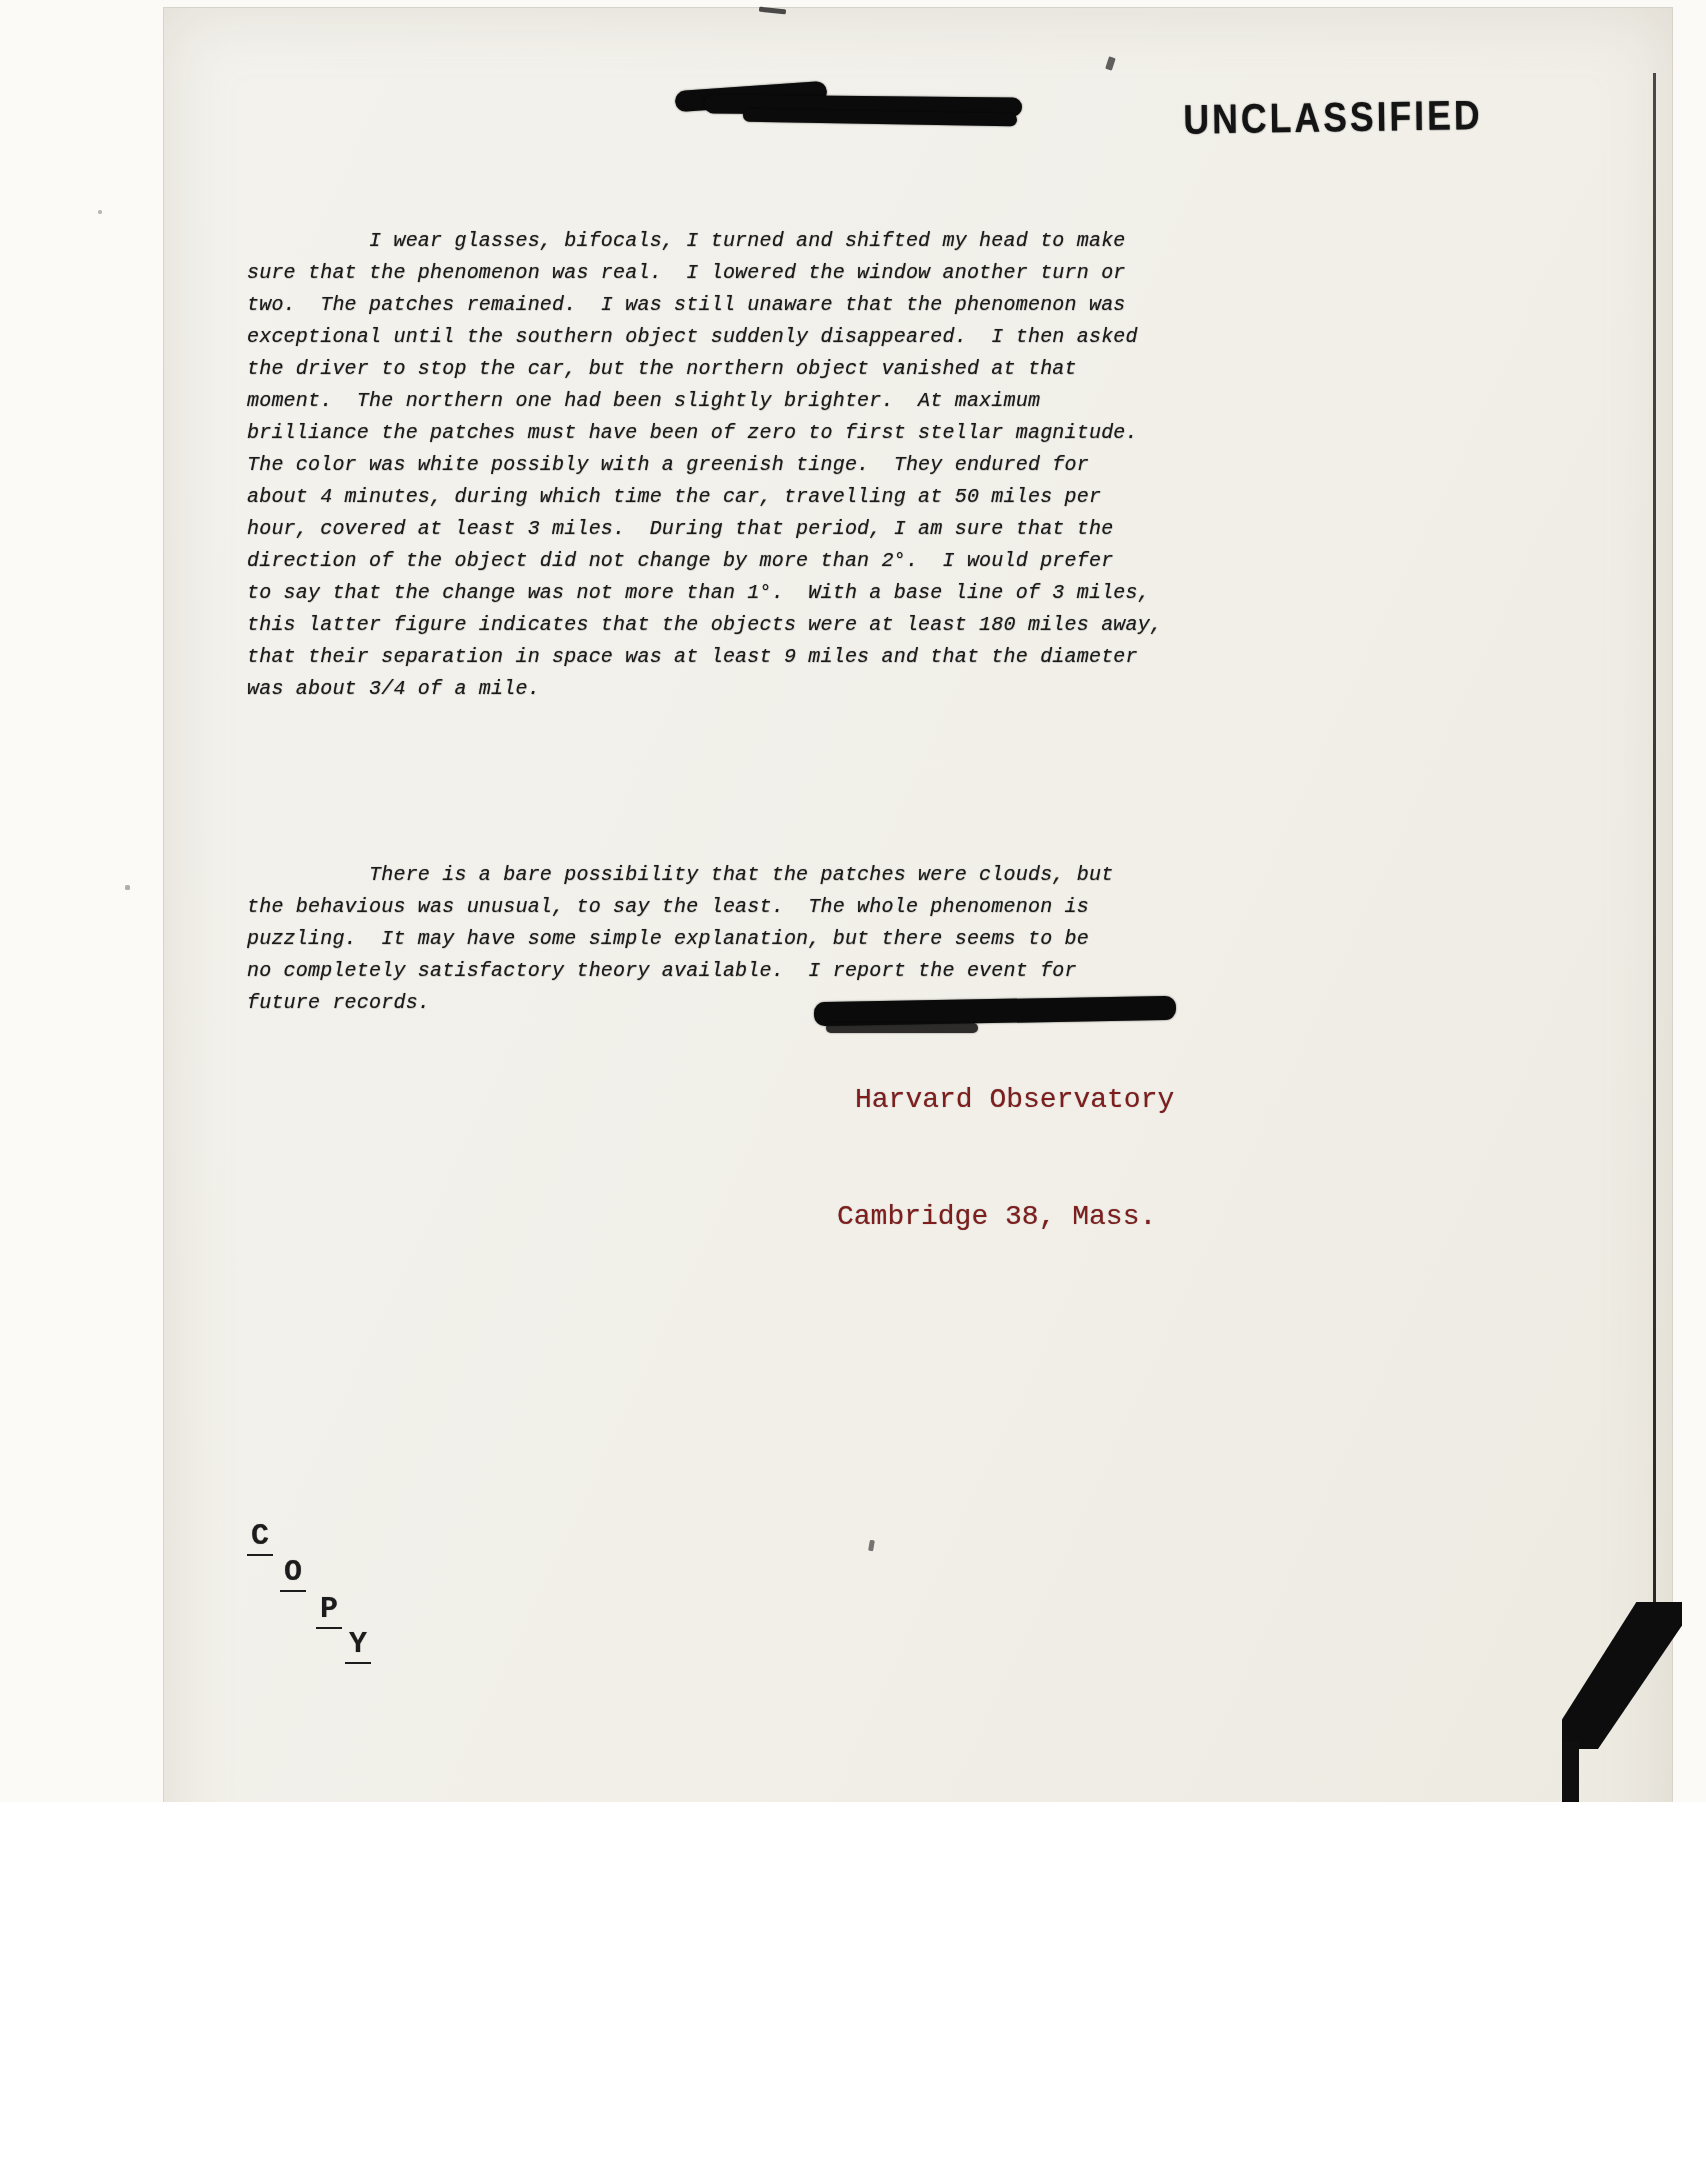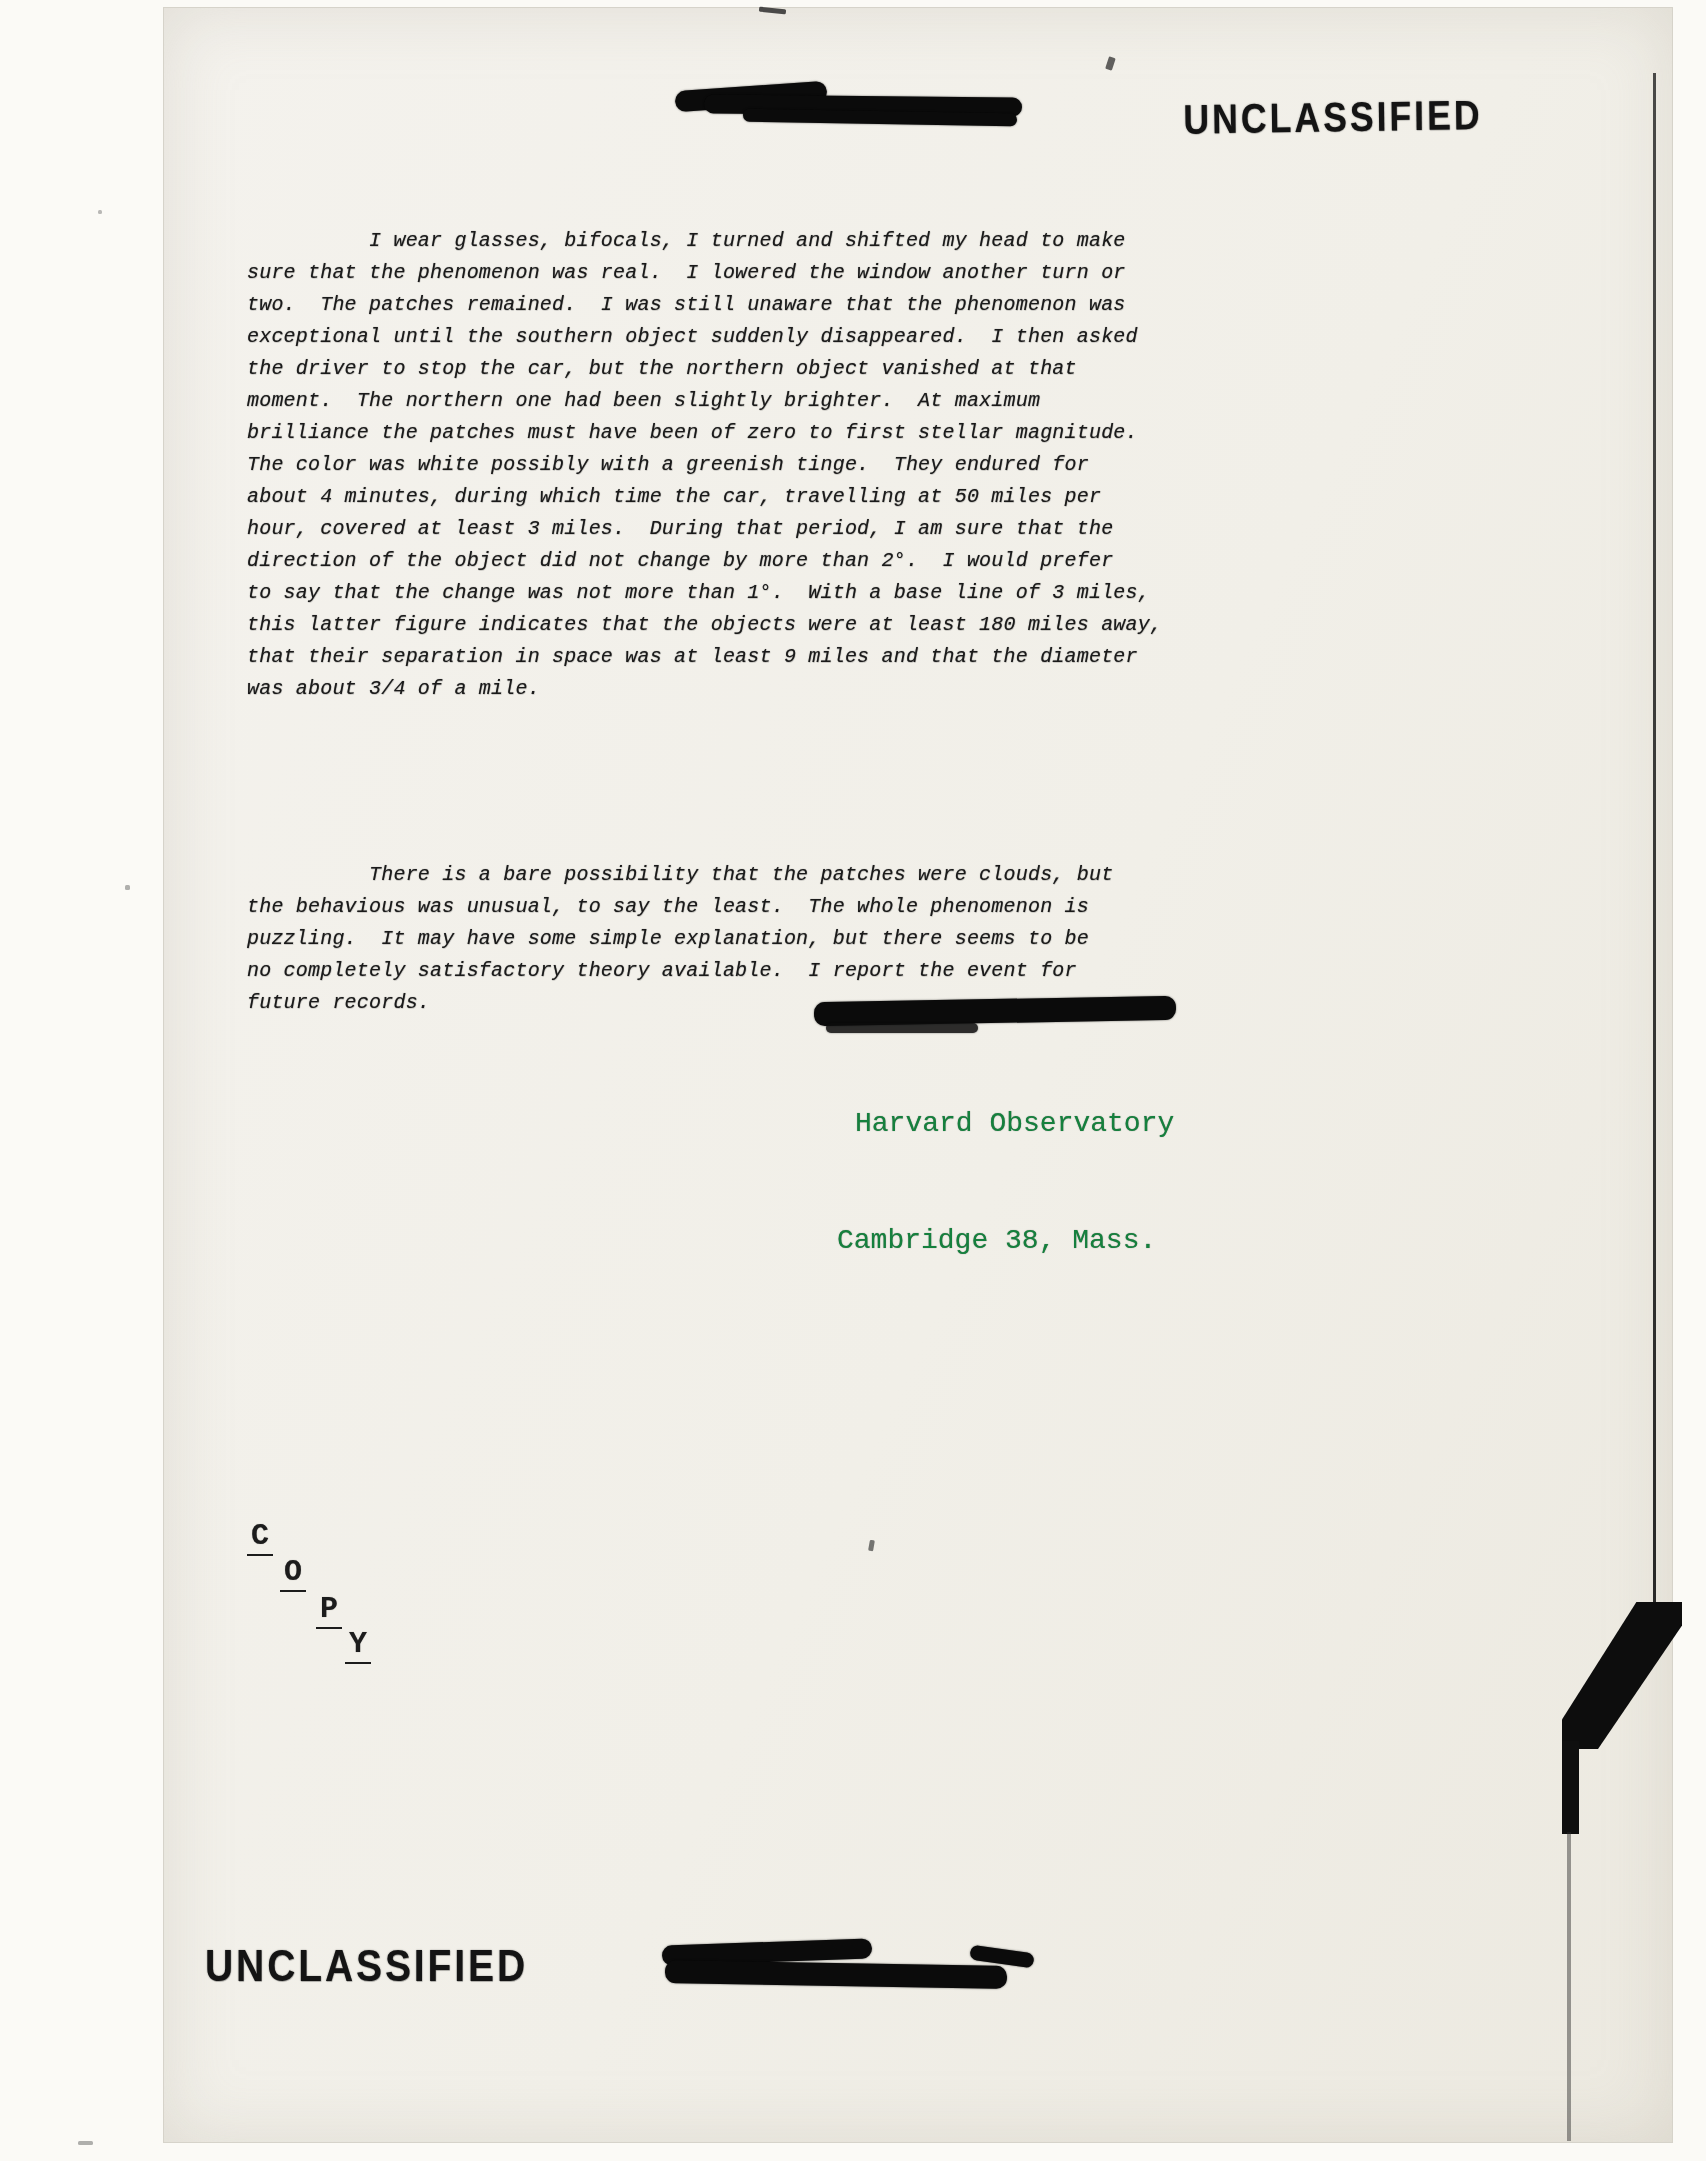--- a/index.html
+++ b/index.html
@@ -1,20 +1,20 @@
 <!DOCTYPE html>
 <html style="font-size:7.8px"><head>
 <meta charset="utf-8">
 <style>
   html,body { margin:0; padding:0; background:#ffffff; }
 
   .page {
     position:relative;
     width:1707px;
-    height:2161px;
+    height:1802px;
     background:#fbfaf6;
     overflow:hidden;
     font-family:"Liberation Mono","DejaVu Sans Mono",monospace;
   }
 
   
   .scan-frame {
     position:absolute;
     left:163px; top:6.8px;
     width:1508px; height:2134px;
@@ -62,24 +62,24 @@
 
   .redact {
     position:absolute;
     background:#0b0b0b;
     border-radius:10.8px;
     box-shadow:0 0 2px rgba(0,0,0,0.6);
   }
 
   .sig-block {
     position:absolute;
-    left:837px; top:1026px;
+    left:837px; top:1002px;
     font-size:28px;
     line-height:39px;
-    color:#15803d;
+    color:#7f1d1d;
     text-shadow:0 0 1px rgba(25,25,25,0.5);
     white-space:pre;
   }
   .sig-org { display:block; margin-left:18px; }
   .sig-addr { display:block; }
 
   .copy-letter {
     position:absolute;
     font-size:30px;
     font-weight:700;

